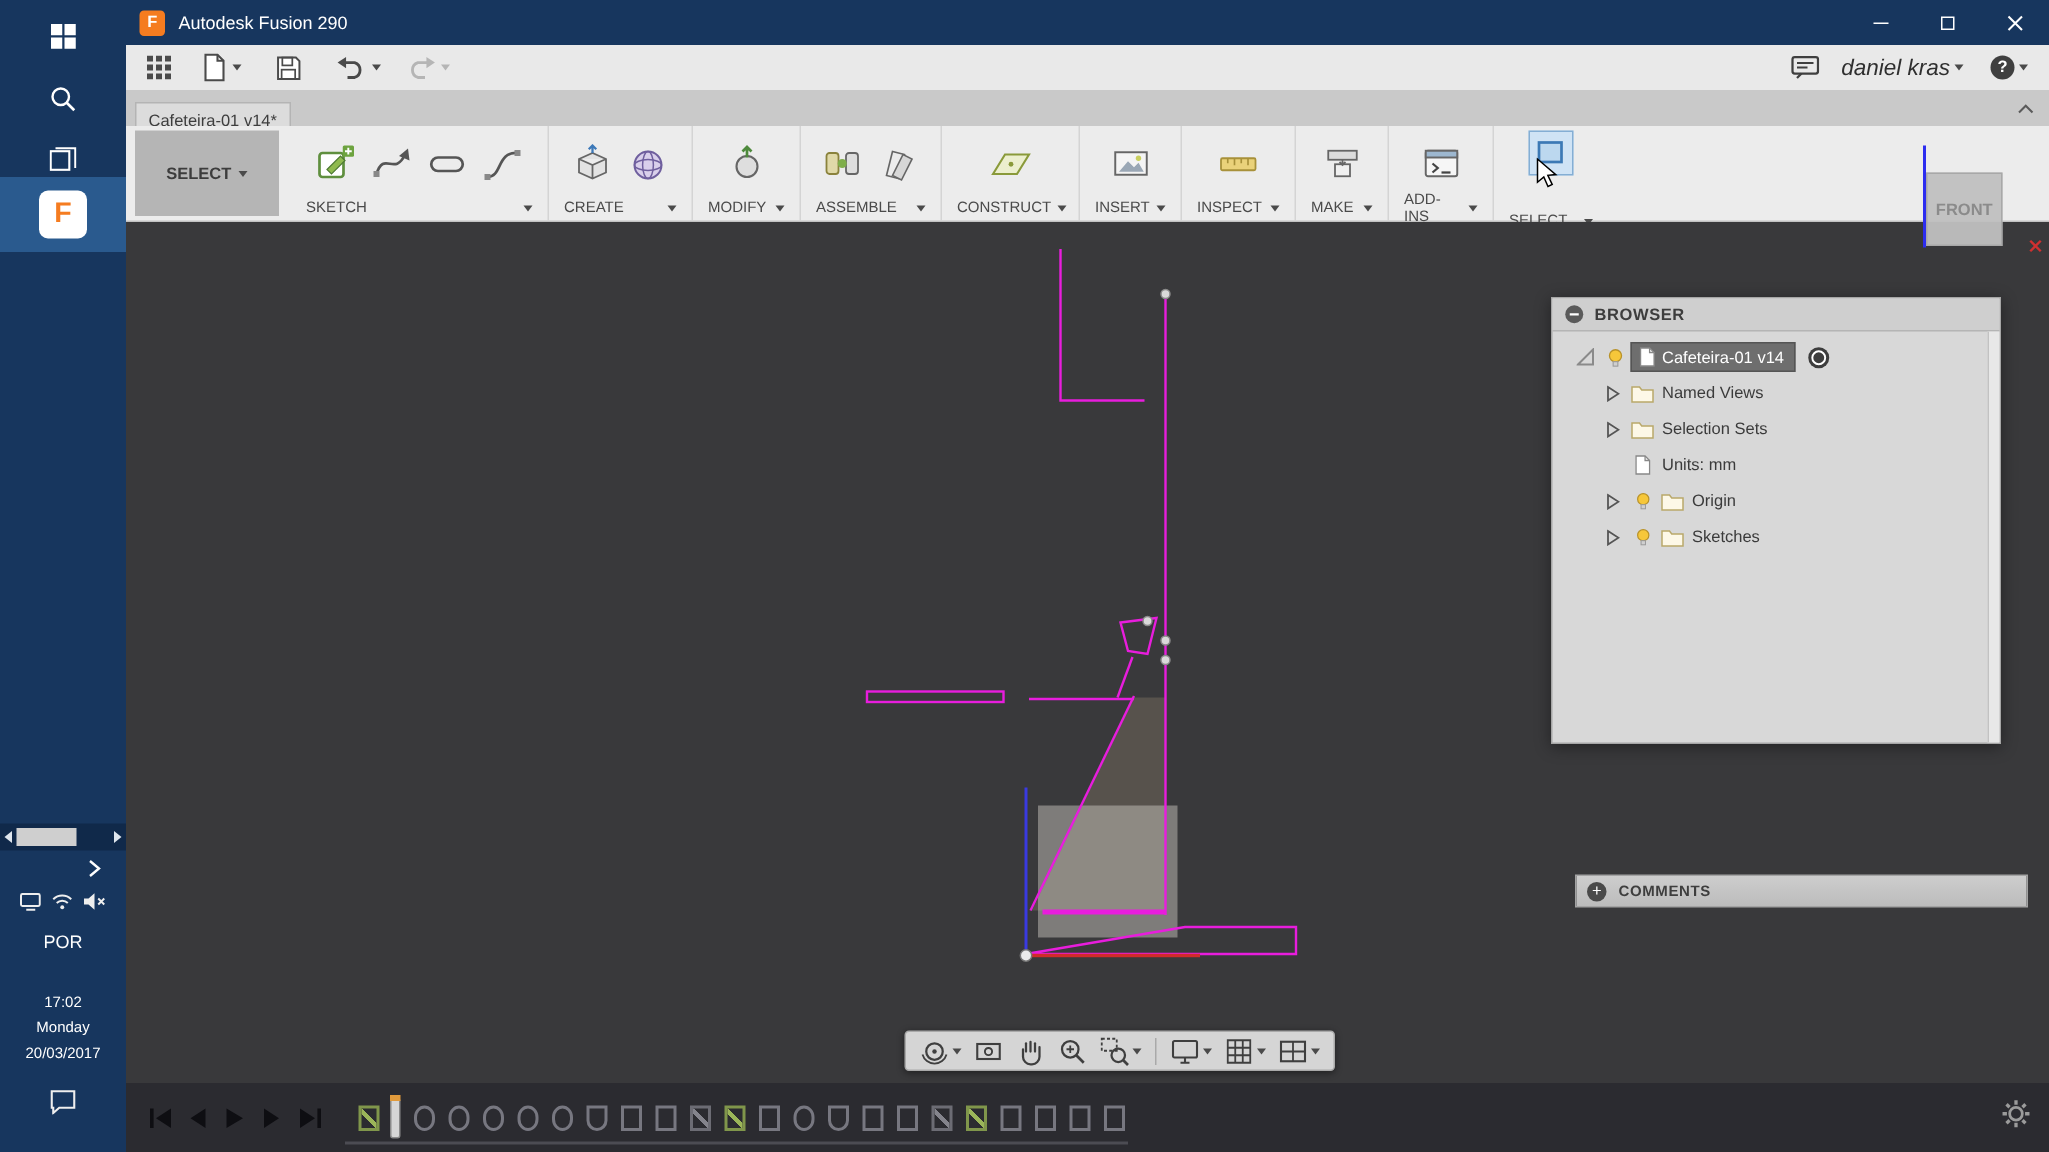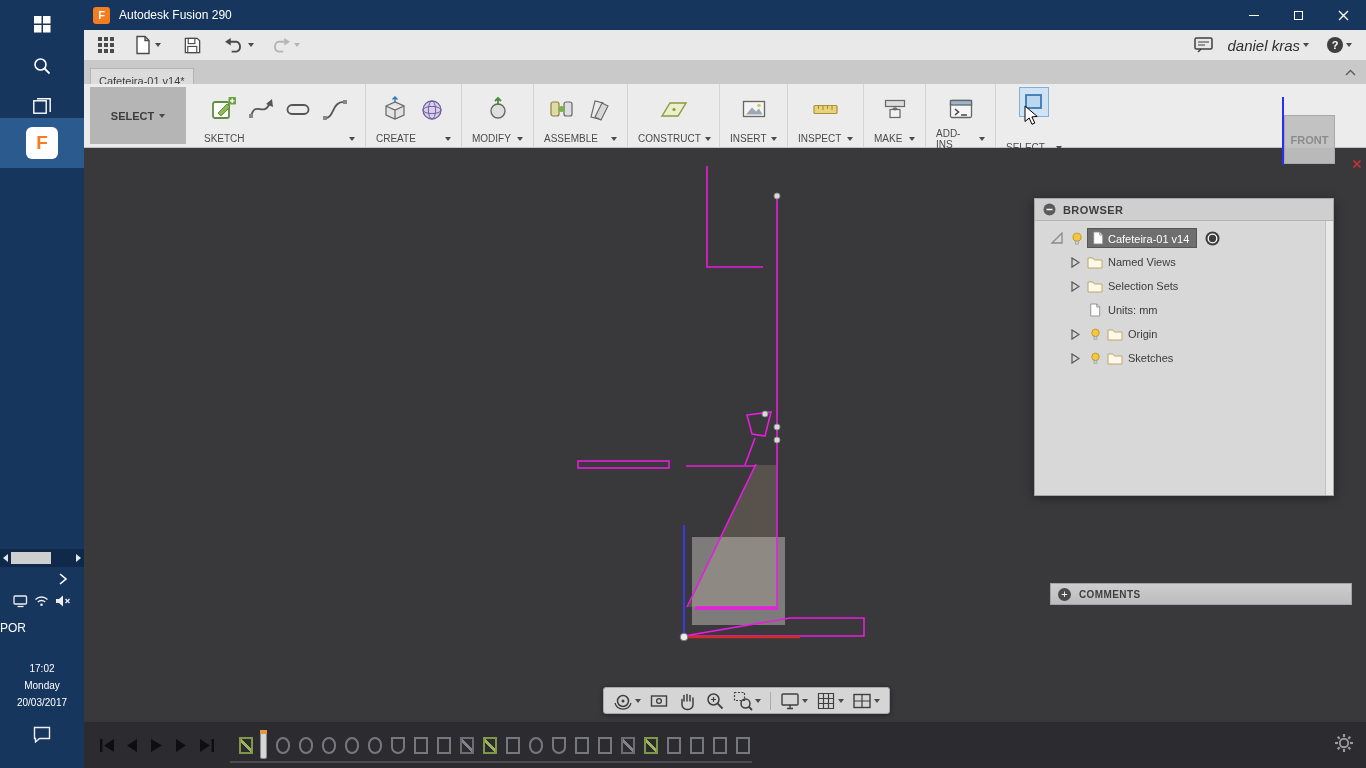--- a/index.html
+++ b/index.html
@@ -13,21 +13,21 @@
   .tb-app { position:absolute; left:0; top:118px; width:84px; height:50px; background:#2a5a8e; display:flex; align-items:center; justify-content:center; }
   .fusion-tile { width:32px; height:32px; background:#fff; border-radius:6px; display:flex; align-items:center; justify-content:center;
                  font-weight:bold; font-size:19px; color:#f57c20; }
   .tb-scroll { position:absolute; top:549px; left:0; width:84px; height:18px; background:#10294a; display:flex; align-items:center; }
   .tb-scroll .arr { width:0; height:0; border-top:4px solid transparent; border-bottom:4px solid transparent; margin:0 3px; }
   .tb-scroll .arr.l { border-right:5px solid #dfe6ee; }
   .tb-scroll .arr.r { border-left:5px solid #dfe6ee; }
   .tb-scroll .thumb { flex:0 0 40px; height:12px; background:#cfcfcf; margin-right:auto; }
   .tb-chev { position:absolute; top:570px; left:50px; width:26px; height:18px; display:flex; align-items:center; justify-content:center; }
   .tb-sys { position:absolute; top:594px; left:0; width:84px; display:flex; justify-content:center; gap:6px; }
-  .tb-lang { position:absolute; top:621px; left:0; width:84px; text-align:left; color:#fff; font-size:12px; }
+  .tb-lang { position:absolute; top:621px; left:0; width:84px; text-align:center; color:#fff; font-size:12px; }
   .tb-clock { position:absolute; top:660px; left:0; width:84px; text-align:center; color:#fff; font-size:10px; line-height:17px; }
   .tb-feedback { position:absolute; top:726px; left:0; width:84px; display:flex; justify-content:center; }
 
   
   .app { position:absolute; left:84px; top:0; width:1282px; height:768px; }
 
   .titlebar { position:absolute; left:0; top:0; right:0; height:30px; background:#17365e; display:flex; align-items:center; color:#fff; }
   .app-logo { width:17px; height:17px; margin-left:9px; background:#f57c20; border-radius:3px; color:#fff; font-size:11px; font-weight:bold;
               display:flex; align-items:center; justify-content:center; }
   .win-title { margin-left:9px; font-size:12px; }

